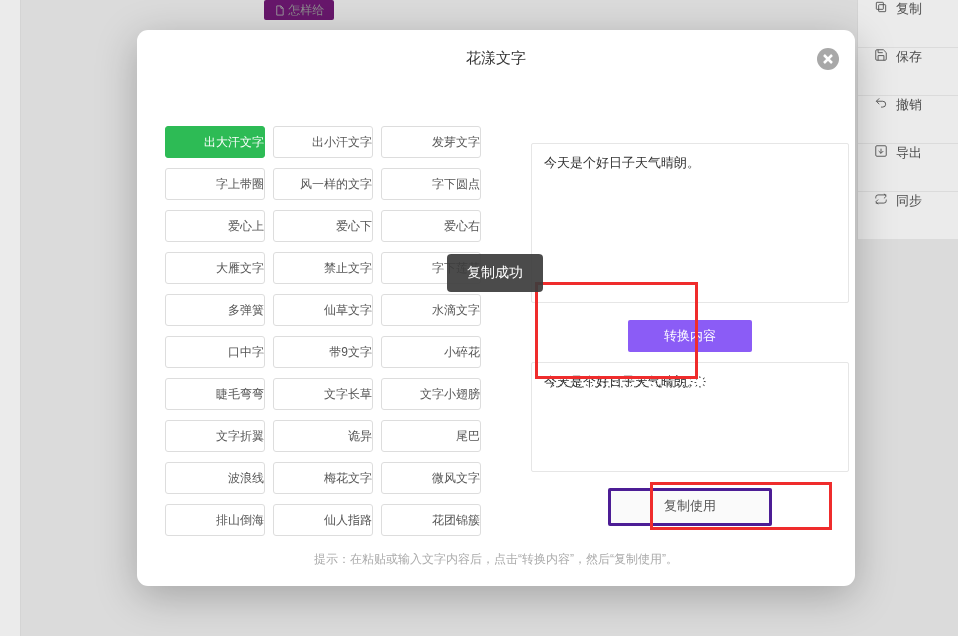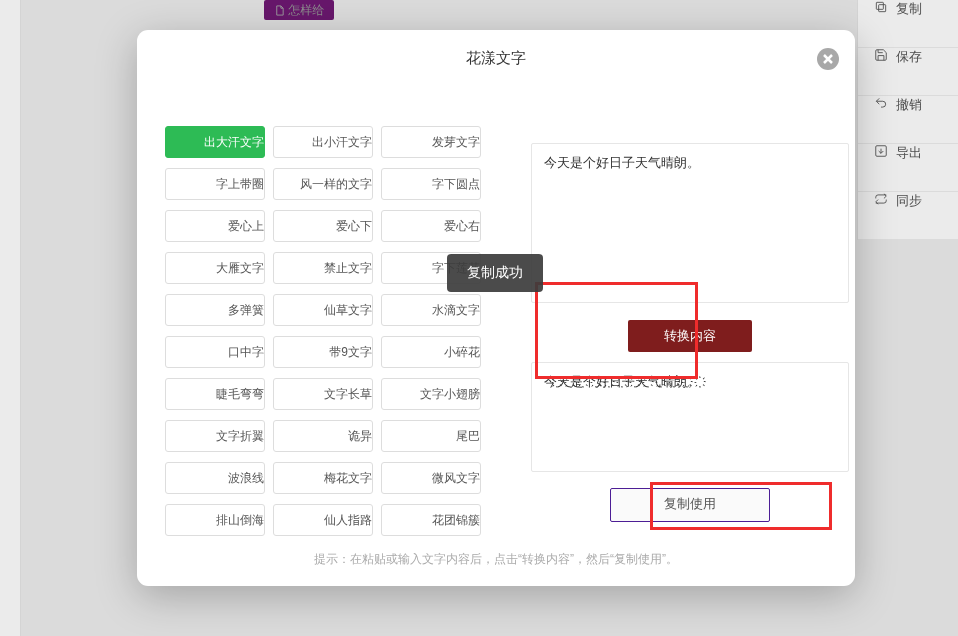--- a/index.html
+++ b/index.html
@@ -166,21 +166,21 @@
     color: #333;
     resize: none;
     font-family: inherit;
   }
   .convert-btn {
     display: block;
     margin: 14px auto 0;
     width: 124px;
     height: 32px;
     line-height: 32px;
-    background: #7f1d1d;
+    background: #8b5cf6;
     color: #fff;
     text-align: center;
     border-radius: 2px;
     font-size: 13px;
     cursor: pointer;
   }
   .output-box {
     margin-top: 10px;
     width: 100%;
     height: 110px;
@@ -191,21 +191,21 @@
     font-size: 13px;
     color: #333;
   }
   .copy-use-btn {
     display: block;
     margin: 16px auto 0;
     width: 158px;
     height: 32px;
     line-height: 30px;
     background: #fafafa;
-    border: 1px solid #4c1d95;
+    border: 3px solid #4c1d95;
     text-align: center;
     border-radius: 2px;
     font-size: 13px;
     color: #555;
     cursor: pointer;
   }
   .hint {
     position: absolute;
     left: 0;
     right: 0;

